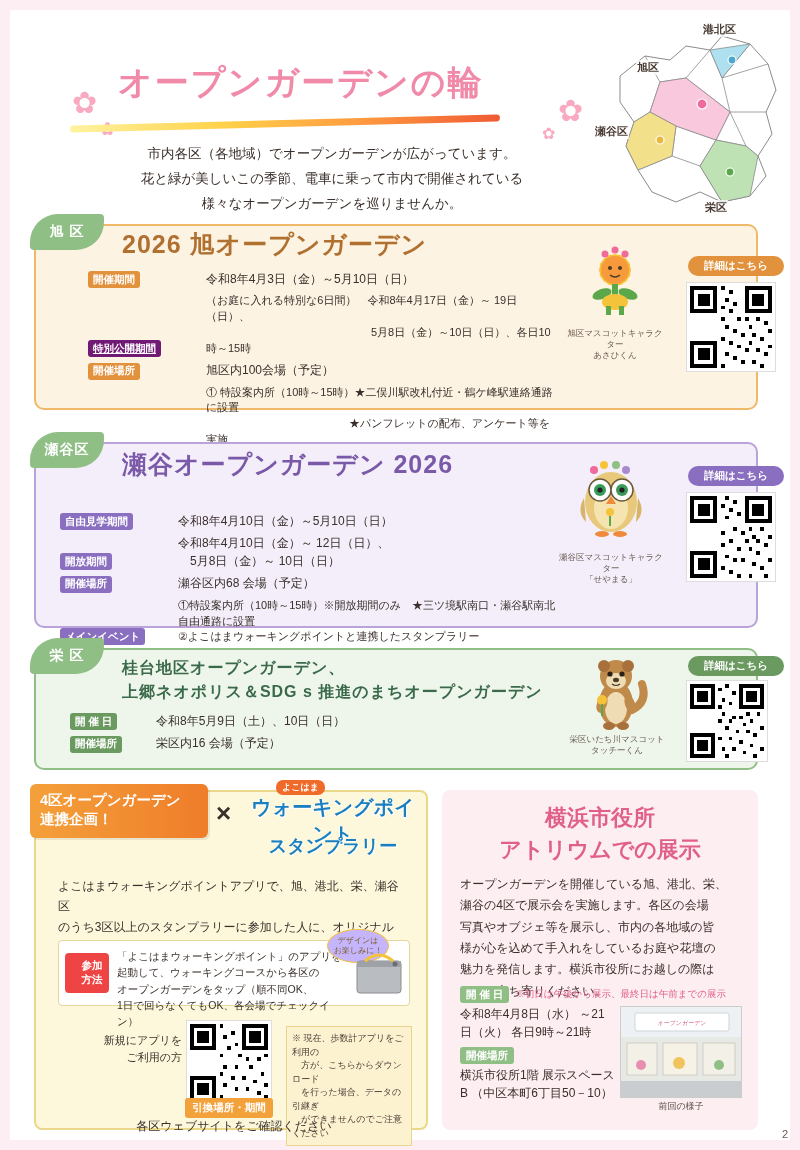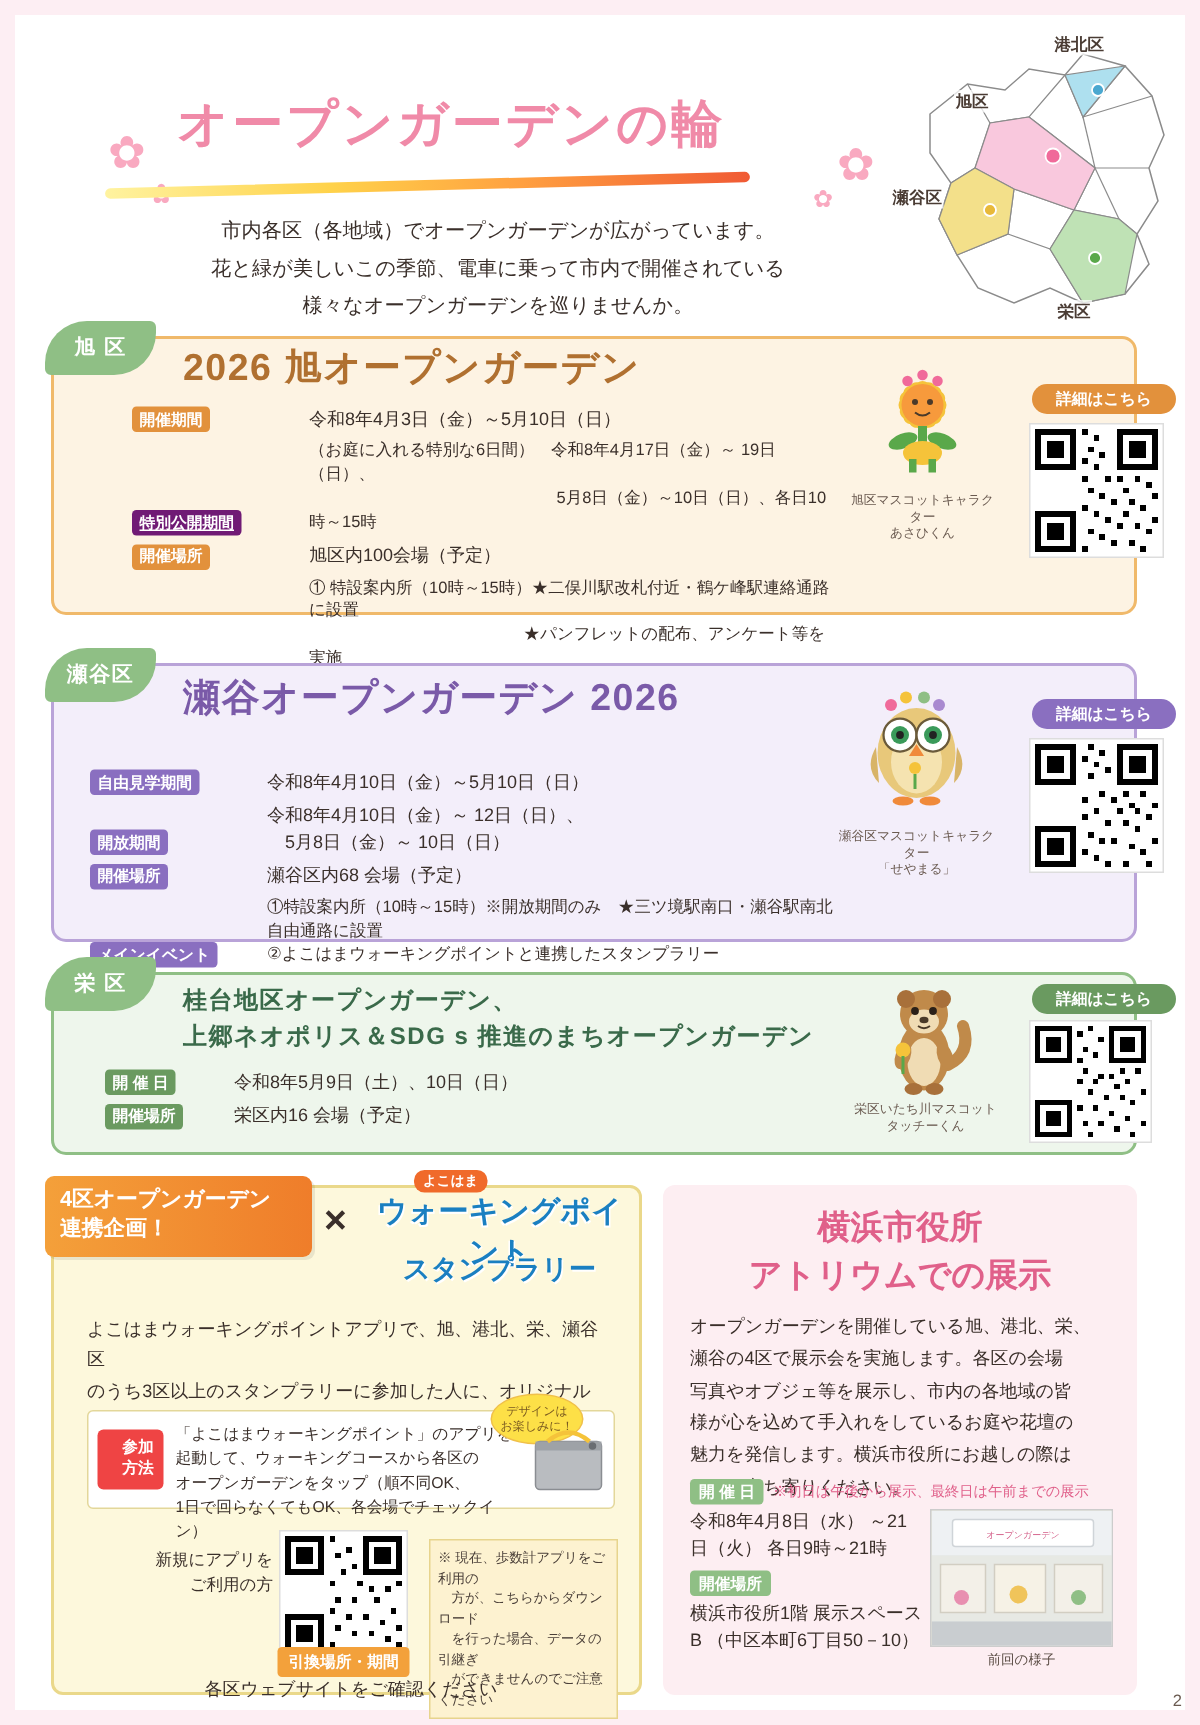--- a/index.html
+++ b/index.html
@@ -151,21 +151,21 @@
   .howto-tag {
     position:absolute; left:6px; top:12px; width:44px; height:40px;
     background:#ef4444; color:#fff; border-radius:4px;
     font-size:10.5px; font-weight:bold; text-align:right;
     display:flex; align-items:center; justify-content:center; line-height:1.3;padding-left:10px;
   }
   .howto-txt { position:absolute; left:58px; top:7px; width:230px; font-size:10.5px; line-height:1.55; }
   .pouch { position:absolute; left:292px; top:6px; width:56px; height:54px; }
   .bubble {
     position:absolute; left:268px; top:-12px; width:62px; height:34px;
-    background:#fde047; border:1.5px solid #f0c04a; border-radius:50%;
+    background:#c4b5fd; border:1.5px solid #f0c04a; border-radius:50%;
     font-size:8px; text-align:center; line-height:1.3; padding-top:6px; color:#7a5a20;
   }
   .newapp-lab {
     position:absolute; left:50px; top:240px; width:96px; text-align:right;
     font-size:11px; line-height:1.5;
   }
   .note-box {
     position:absolute; left:250px; top:234px; width:126px;
     font-size:9px; line-height:1.5; color:#4a3f38;
     background:#fdf2d0; border:1px solid #e7d48d; padding:5px;

